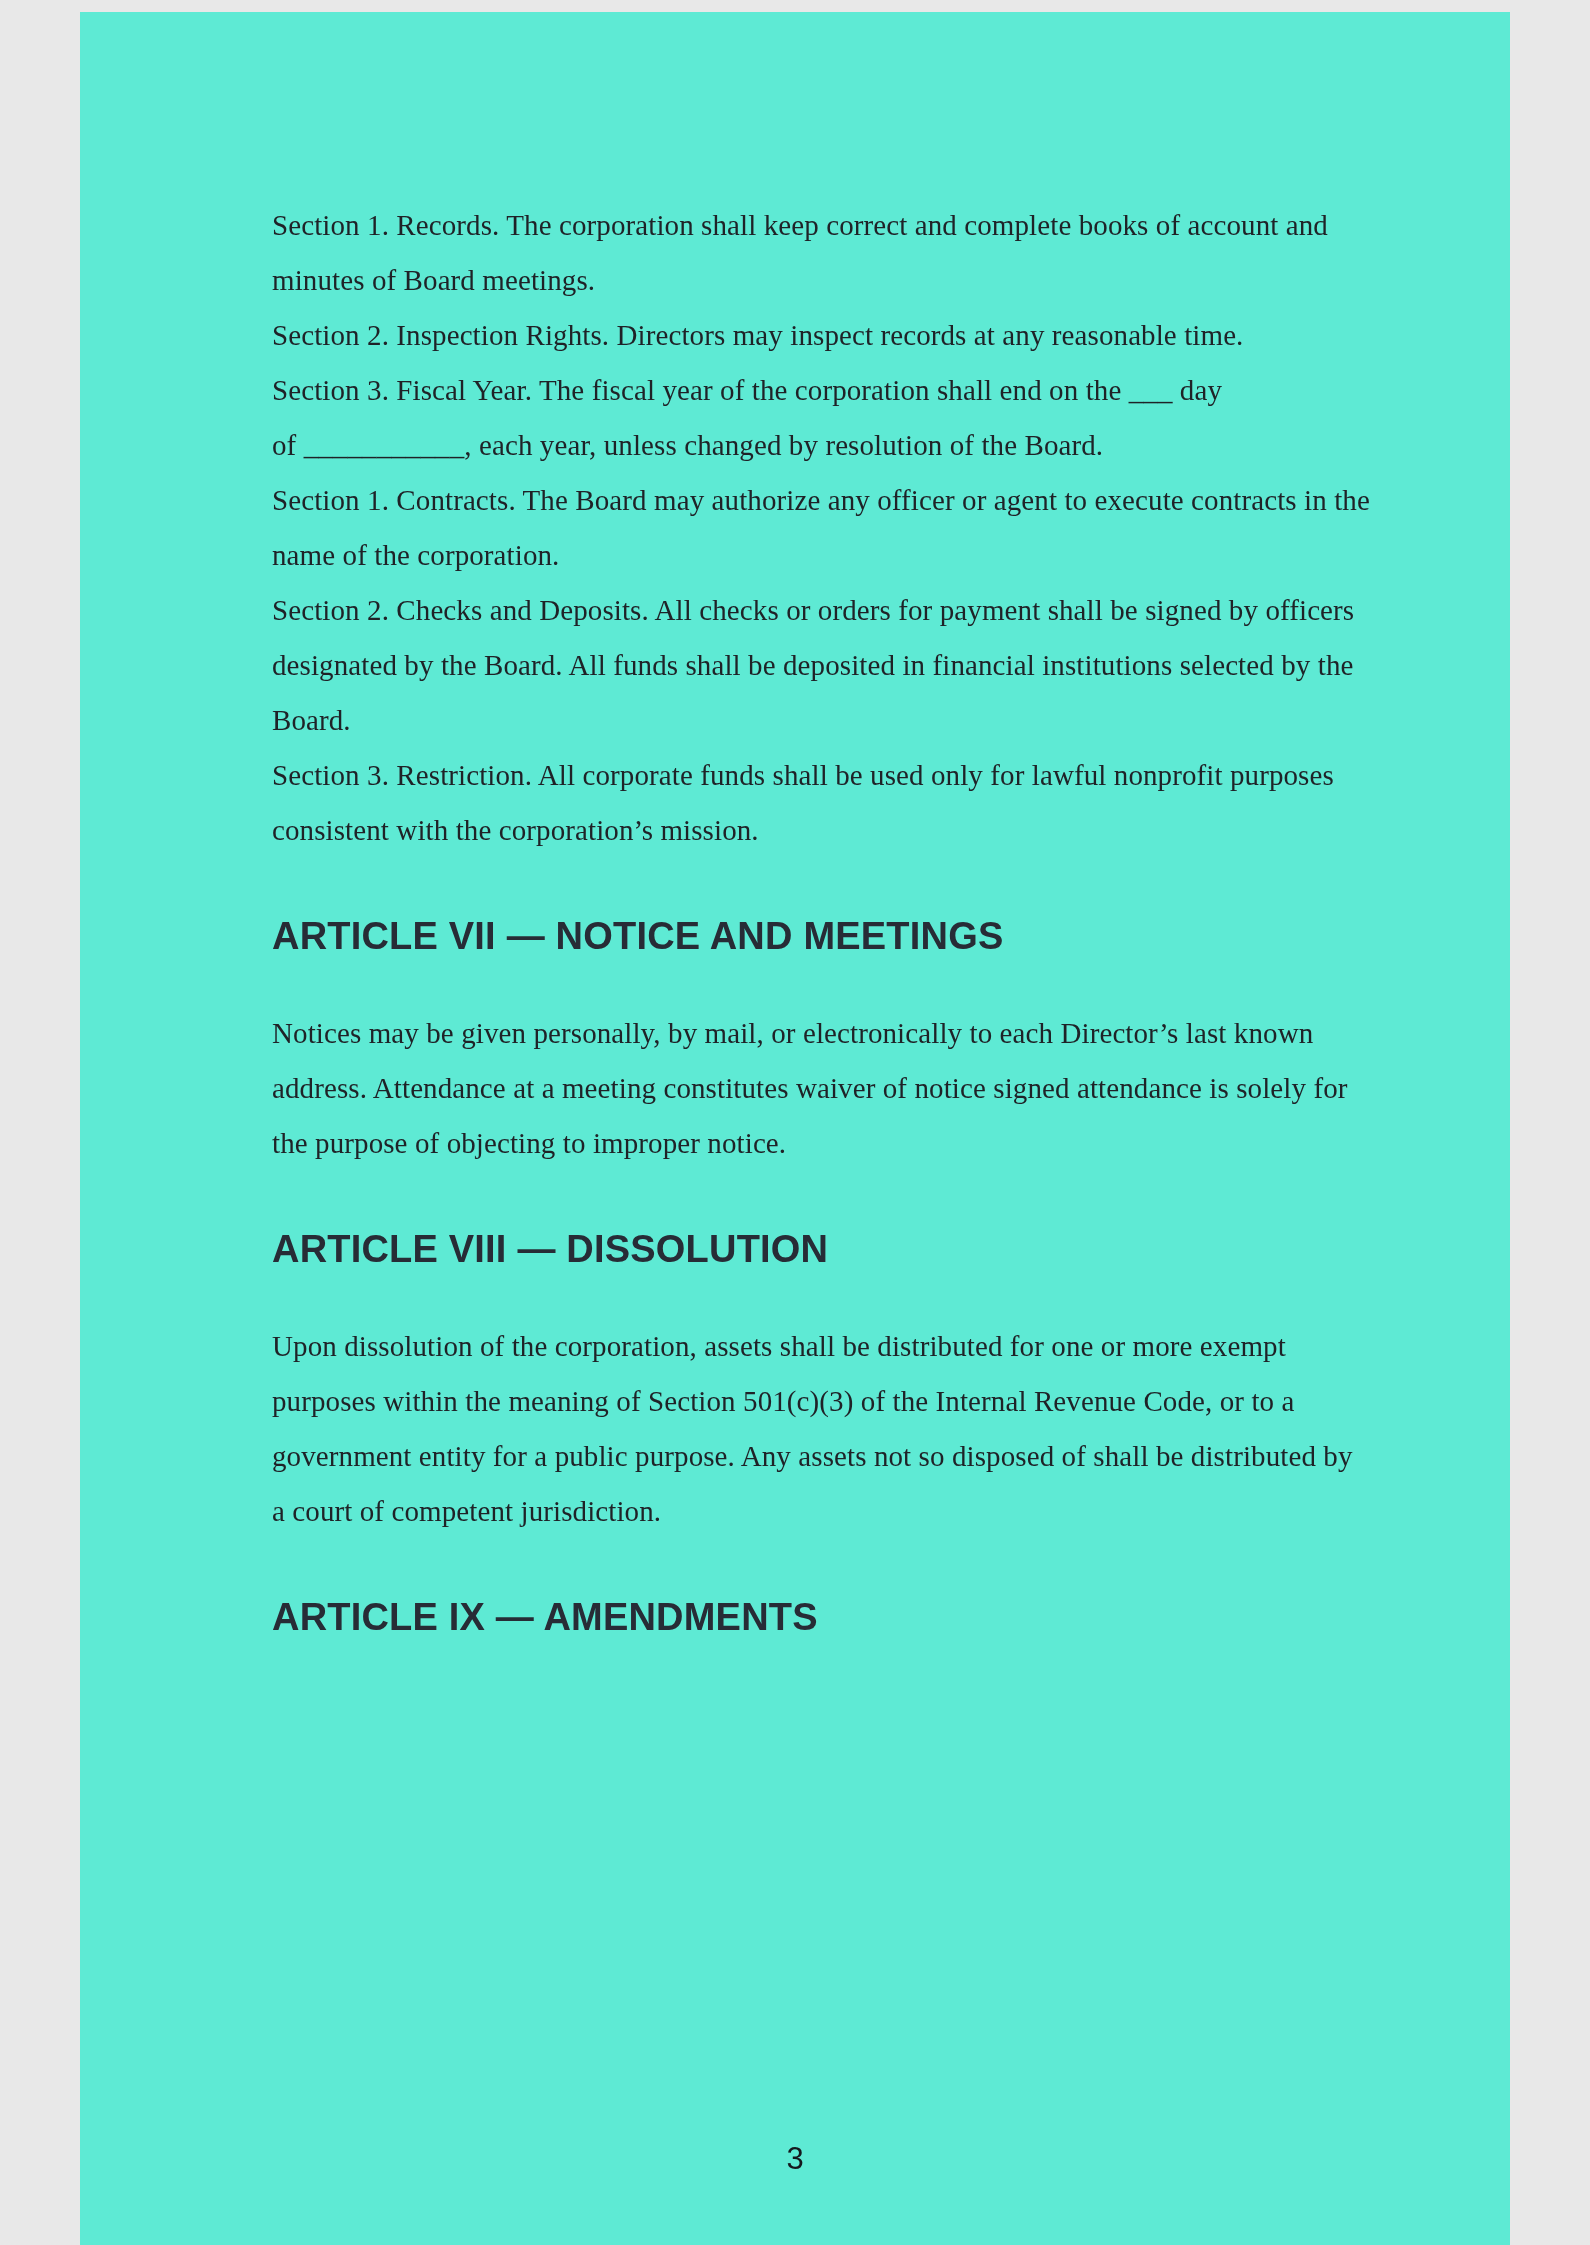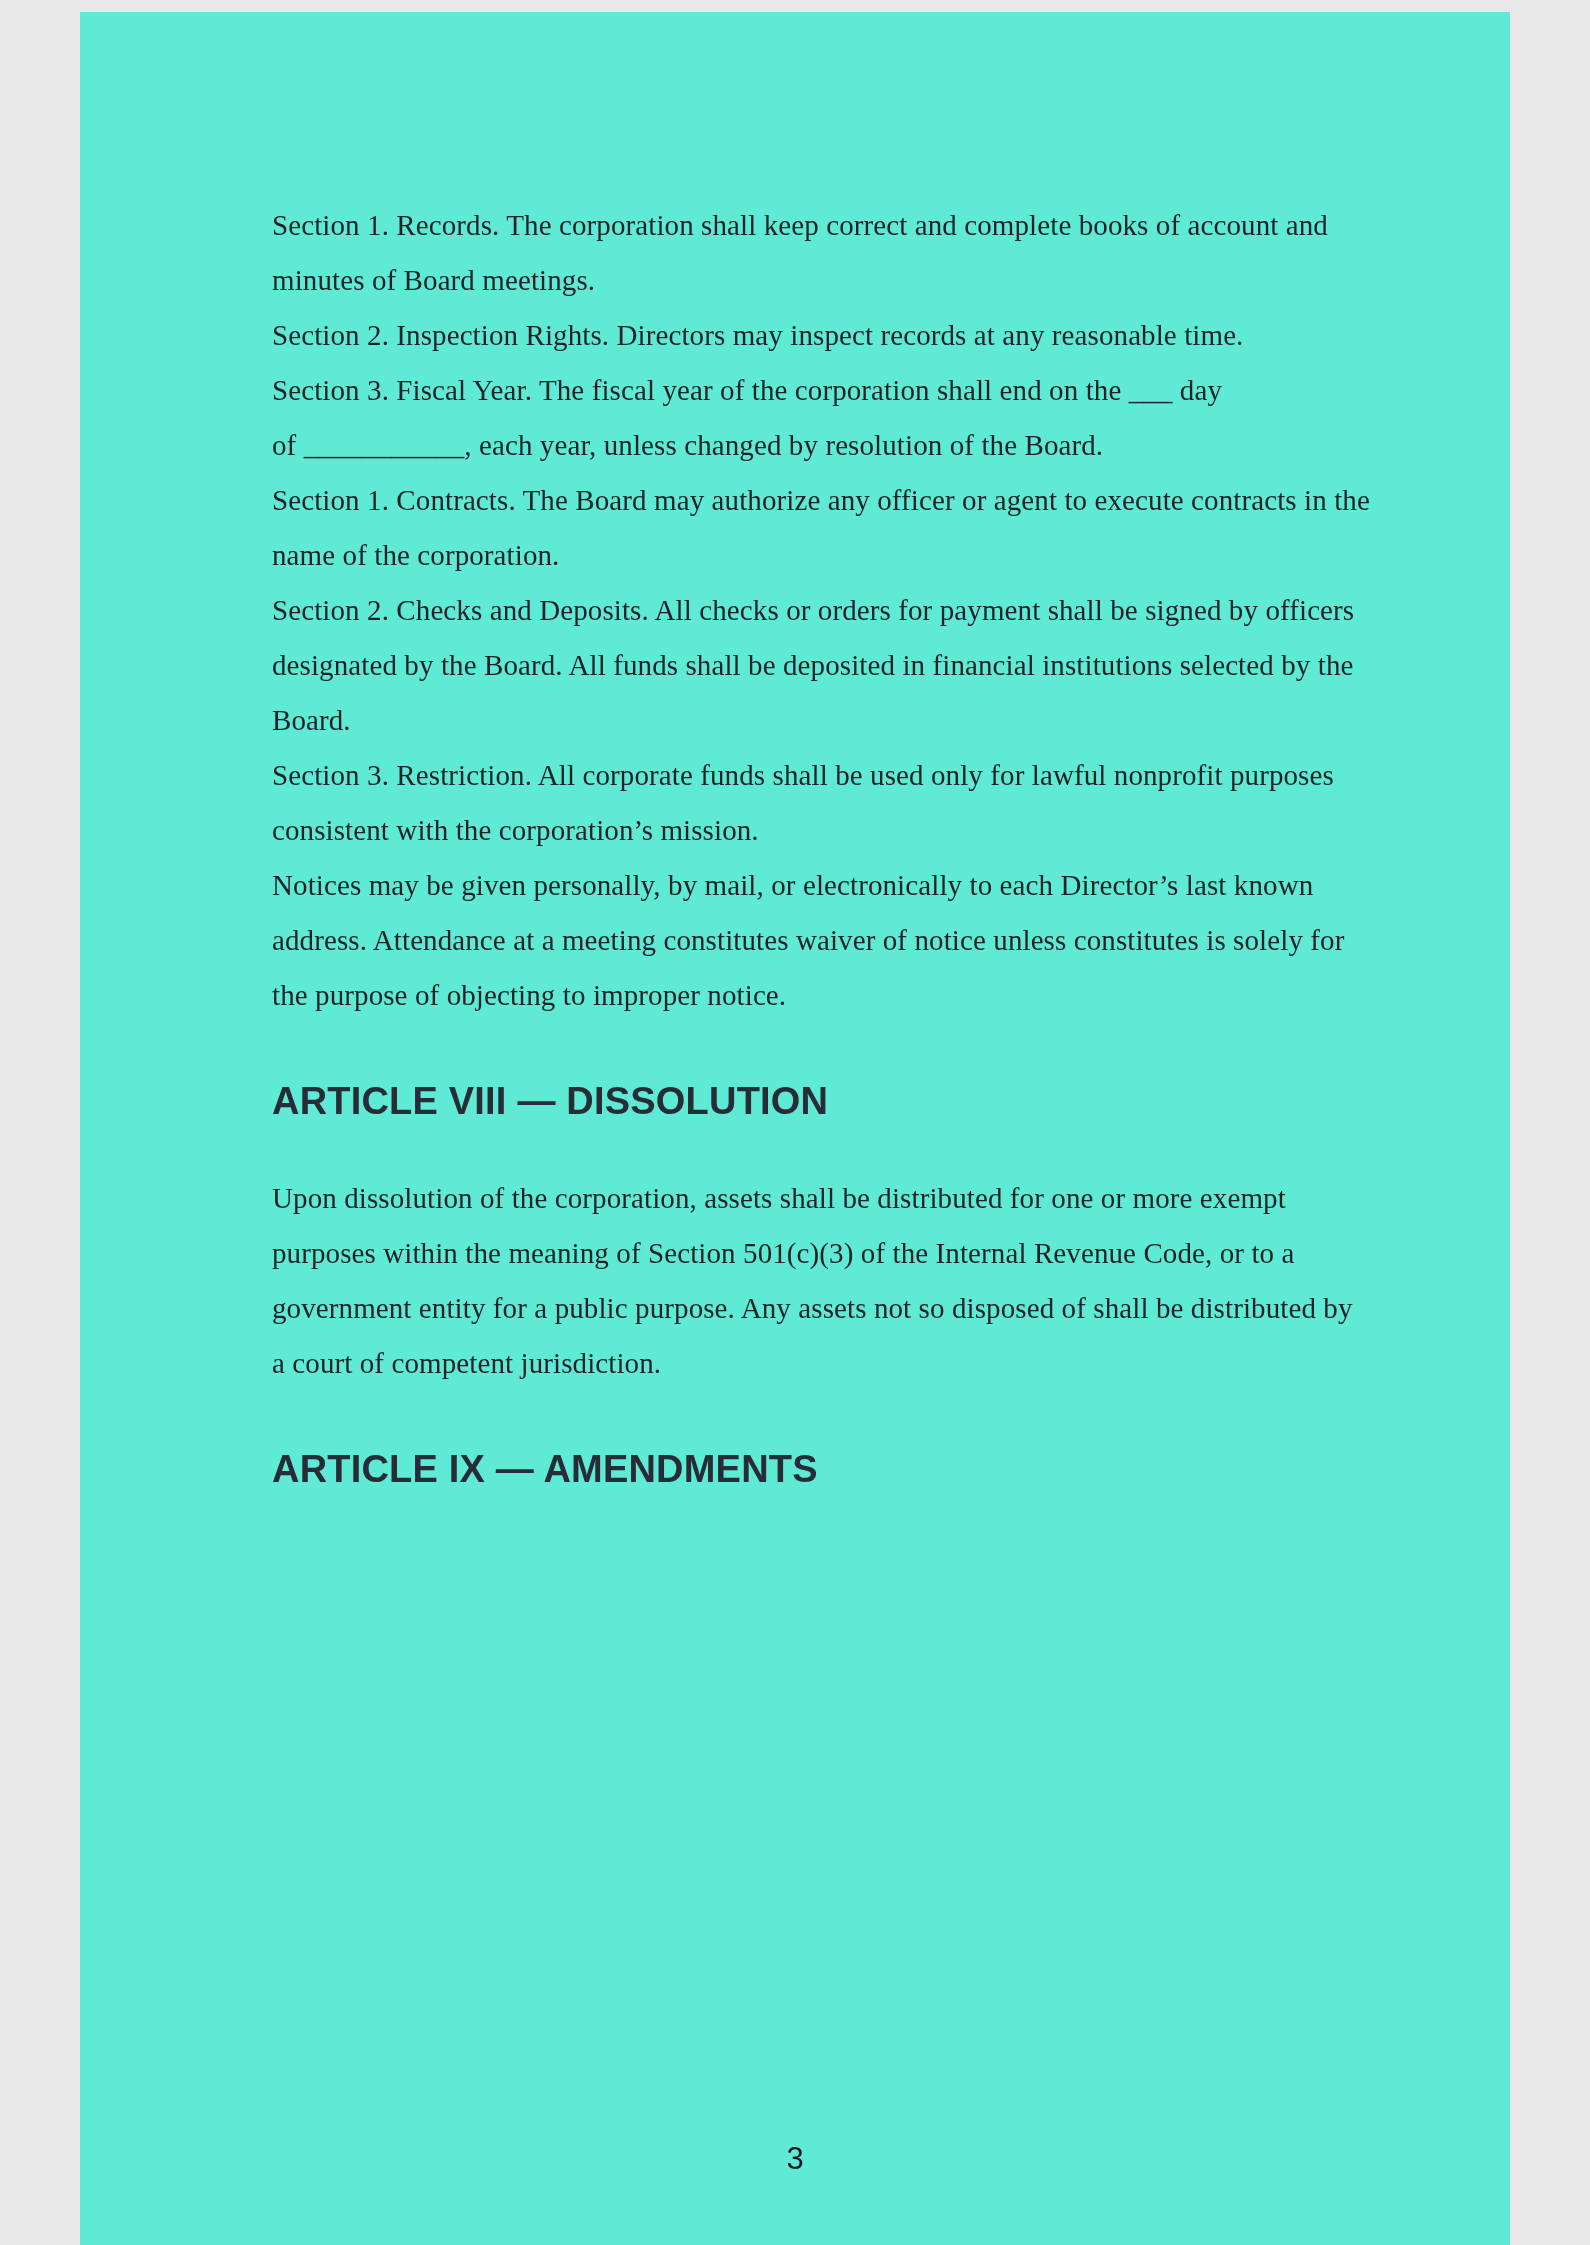--- a/index.html
+++ b/index.html
@@ -62,23 +62,24 @@
 
 
     <p class="body-para">Section 1. Contracts. The Board may authorize any officer or agent to execute contracts in the
 name of the corporation.
 Section 2. Checks and Deposits. All checks or orders for payment shall be signed by officers
 designated by the Board. All funds shall be deposited in financial institutions selected by the
 Board.
 Section 3. Restriction. All corporate funds shall be used only for lawful nonprofit purposes
 consistent with the corporation’s mission.</p>
 
+    <h2 class="article-heading">ARTICLE VII — NOTICE AND MEETINGS</h2>
 
     <p class="body-para">Notices may be given personally, by mail, or electronically to each Director’s last known
-address. Attendance at a meeting constitutes waiver of notice unless constitutes is solely for
+address. Attendance at a meeting constitutes waiver of notice signed attendance is solely for
 the purpose of objecting to improper notice.</p>
 
     <h2 class="article-heading">ARTICLE VIII — DISSOLUTION</h2>
 
     <p class="body-para">Upon dissolution of the corporation, assets shall be distributed for one or more exempt
 purposes within the meaning of Section 501(c)(3) of the Internal Revenue Code, or to a
 government entity for a public purpose. Any assets not so disposed of shall be distributed by
 a court of competent jurisdiction.</p>
 
     <h2 class="article-heading">ARTICLE IX — AMENDMENTS</h2>

